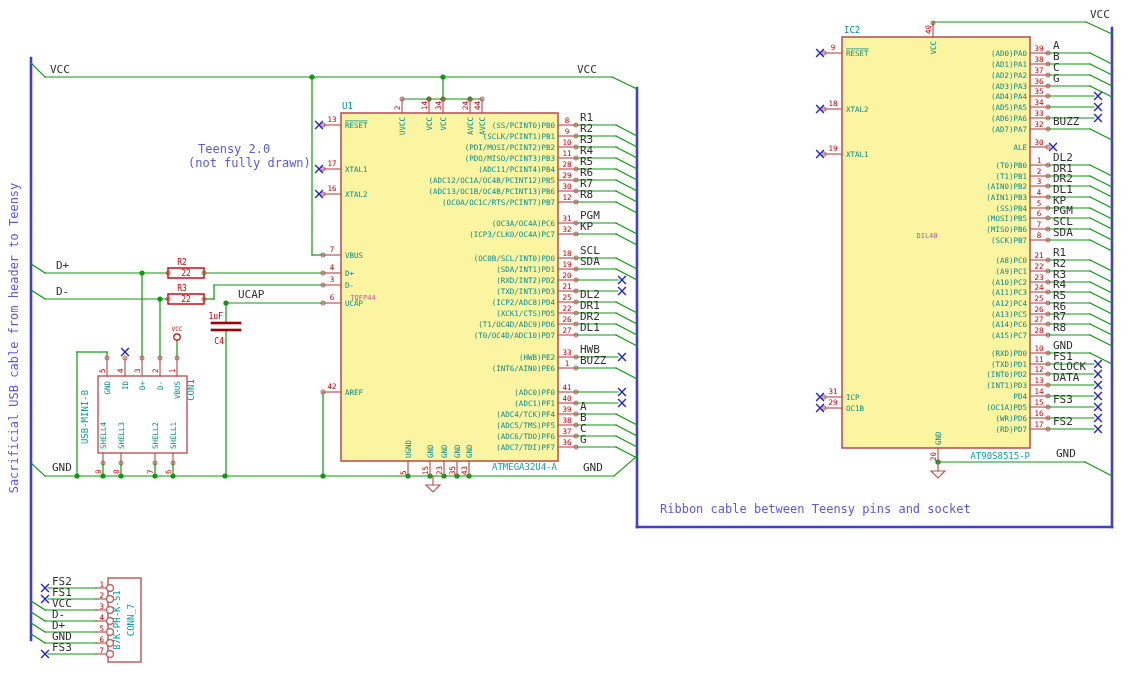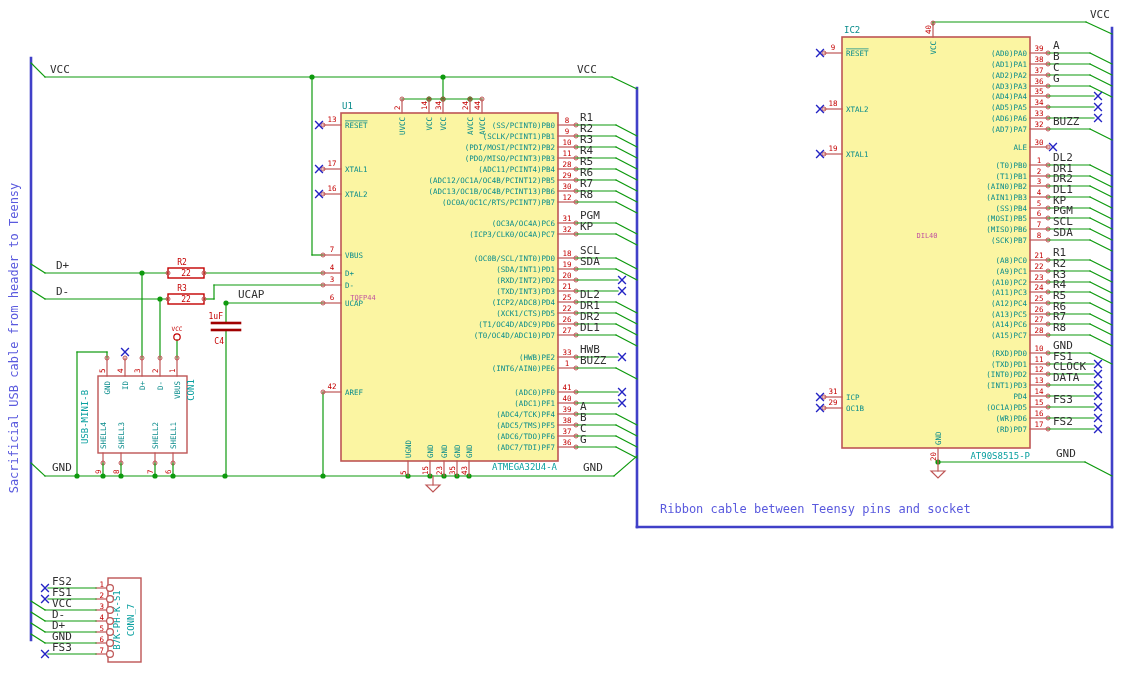--- a/index.html
+++ b/index.html
@@ -727,15 +727,19 @@
       <line x1="31" y1="634" x2="45" y2="643" stroke="#0E9A0E" stroke-width="1.2" stroke-linecap="square"></line>
       <line x1="45" y1="643" x2="96" y2="643" stroke="#0E9A0E" stroke-width="1.2" stroke-linecap="square"></line>
       <circle cx="110" cy="654" r="3.4" fill="#ffffff" stroke="#BE5555" stroke-width="1.2"></circle>
       <line x1="96" y1="654" x2="106.5" y2="654" stroke="#BE5555" stroke-width="1.2" stroke-linecap="square"></line>
       <text x="104" y="652.5" font-size="7.5" fill="#C40000" text-anchor="end">7</text>
       <text x="52" y="651" font-size="11" fill="#303030" text-anchor="start">FS3</text>
       <line x1="41.6" y1="650.6" x2="48.4" y2="657.4" stroke="#2424C4" stroke-width="1.4" stroke-linecap="square"></line>
       <line x1="41.6" y1="657.4" x2="48.4" y2="650.6" stroke="#2424C4" stroke-width="1.4" stroke-linecap="square"></line>
       <line x1="48" y1="654" x2="96" y2="654" stroke="#0E9A0E" stroke-width="1.2" stroke-linecap="square"></line>
     </svg>
+  <div class="note note-teensy">
+    <div class="l1">Teensy 2.0</div>
+    <div class="l2">(not fully drawn)</div>
+  </div>
   <div class="note note-ribbon">Ribbon cable between Teensy pins and socket</div>
   <div class="note note-vert">Sacrificial USB cable from header to Teensy</div>
 </div>
 
 </body></html>

